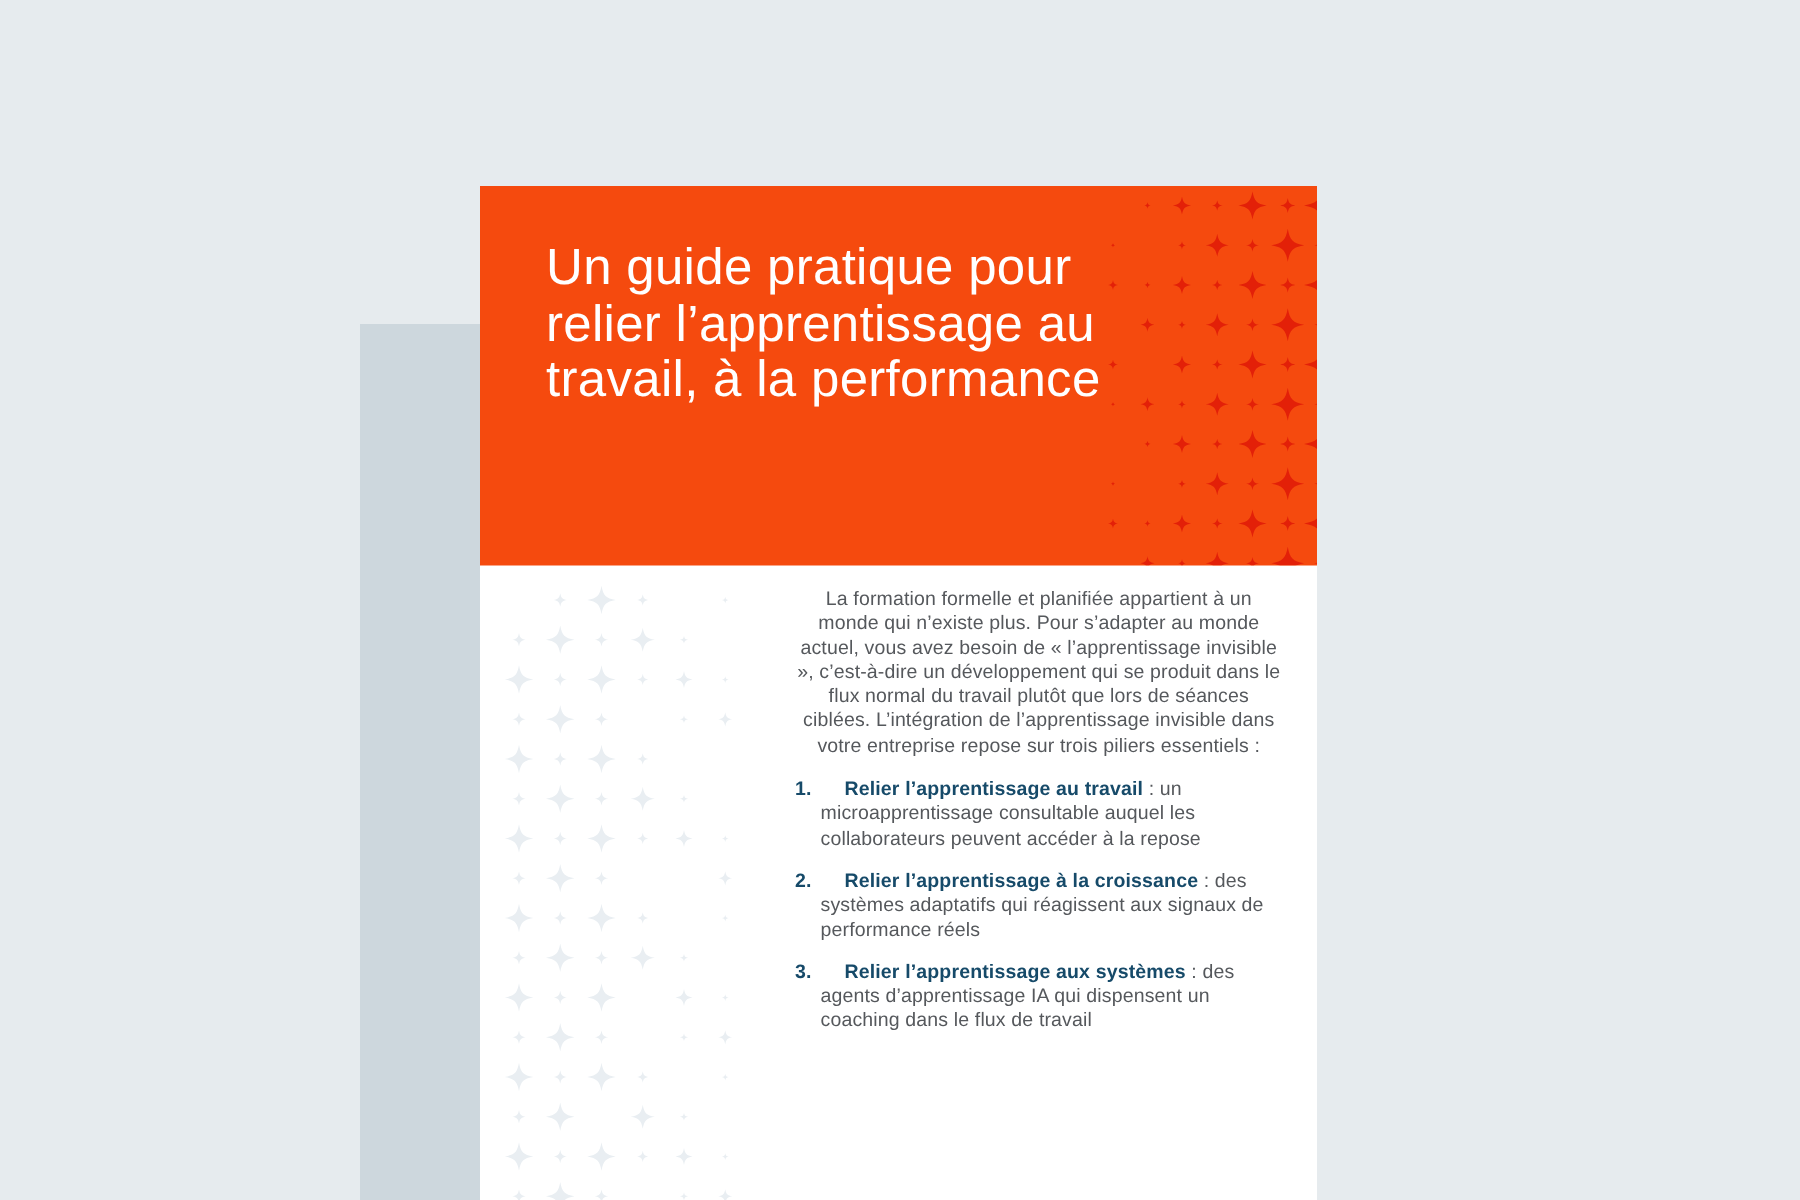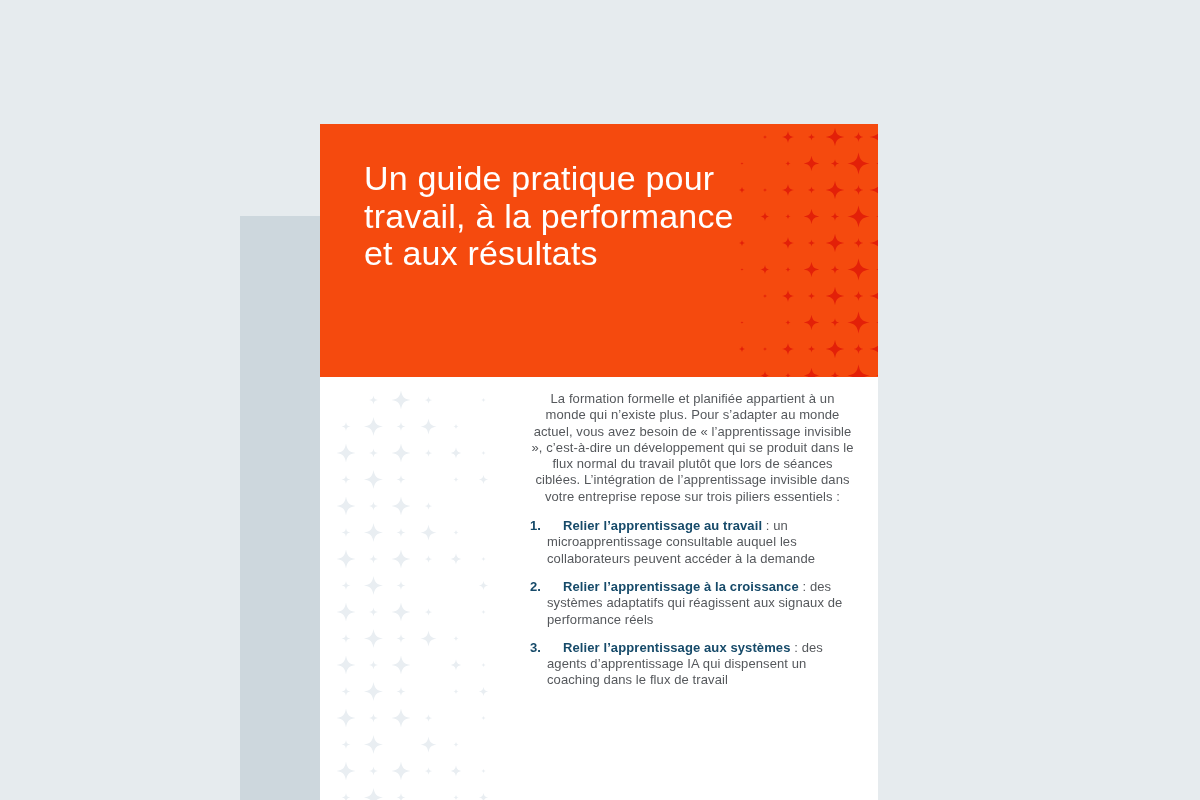--- a/index.html
+++ b/index.html
@@ -73,37 +73,37 @@
   <div class="back-page"></div>
 
   <div class="page">
 
     <header class="cover">
       <svg class="cover-sparkles" id="cover-sparkles" width="558" height="253">
           <path d="M 422 38 C 422.195 39.05 422.45 39.305 423.5 39.5 C 422.45 39.695 422.195 39.95 422 41 C 421.805 39.95 421.55 39.695 420.5 39.5 C 421.55 39.305 421.805 39.05 422 38 Z M 422 62.7 C 422.429 65.01 422.99 65.571 425.3 66 C 422.99 66.429 422.429 66.99 422 69.3 C 421.571 66.99 421.01 66.429 418.7 66 C 421.01 65.571 421.571 65.01 422 62.7 Z M 422 115.7 C 422.429 118.01 422.99 118.571 425.3 119 C 422.99 119.429 422.429 119.99 422 122.3 C 421.571 119.99 421.01 119.429 418.7 119 C 421.01 118.571 421.571 118.01 422 115.7 Z M 422 144 C 422.195 145.05 422.45 145.305 423.5 145.5 C 422.45 145.695 422.195 145.95 422 147 C 421.805 145.95 421.55 145.695 420.5 145.5 C 421.55 145.305 421.805 145.05 422 144 Z M 422 197 C 422.195 198.05 422.45 198.305 423.5 198.5 C 422.45 198.695 422.195 198.95 422 200 C 421.805 198.95 421.55 198.695 420.5 198.5 C 421.55 198.305 421.805 198.05 422 197 Z M 422 221.7 C 422.429 224.01 422.99 224.571 425.3 225 C 422.99 225.429 422.429 225.99 422 228.3 C 421.571 225.99 421.01 225.429 418.7 225 C 421.01 224.571 421.571 224.01 422 221.7 Z M 445 10.9 C 445.273 12.37 445.63 12.727 447.1 13 C 445.63 13.273 445.273 13.63 445 15.1 C 444.727 13.63 444.37 13.273 442.9 13 C 444.37 12.727 444.727 12.37 445 10.9 Z M 445 63.9 C 445.273 65.37 445.63 65.727 447.1 66 C 445.63 66.273 445.273 66.63 445 68.1 C 444.727 66.63 444.37 66.273 442.9 66 C 444.37 65.727 444.727 65.37 445 63.9 Z M 445 87.88 C 445.6006 91.114 446.386 91.8994 449.62 92.5 C 446.386 93.1006 445.6006 93.886 445 97.12 C 444.3994 93.886 443.614 93.1006 440.38 92.5 C 443.614 91.8994 444.3994 91.114 445 87.88 Z M 445 140.88 C 445.6006 144.114 446.386 144.8994 449.62 145.5 C 446.386 146.1006 445.6006 146.886 445 150.12 C 444.3994 146.886 443.614 146.1006 440.38 145.5 C 443.614 144.8994 444.3994 144.114 445 140.88 Z M 445 169.9 C 445.273 171.37 445.63 171.727 447.1 172 C 445.63 172.273 445.273 172.63 445 174.1 C 444.727 172.63 444.37 172.273 442.9 172 C 444.37 171.727 444.727 171.37 445 169.9 Z M 445 222.9 C 445.273 224.37 445.63 224.727 447.1 225 C 445.63 225.273 445.273 225.63 445 227.1 C 444.727 225.63 444.37 225.273 442.9 225 C 444.37 224.727 444.727 224.37 445 222.9 Z M 445 246.88 C 445.6006 250.114 446.386 250.8994 449.62 251.5 C 446.386 252.1006 445.6006 252.886 445 256.12 C 444.3994 252.886 443.614 252.1006 440.38 251.5 C 443.614 250.8994 444.3994 250.114 445 246.88 Z M 468 6.949999999999999 C 468.7865 11.185 469.815 12.2135 474.05 13 C 469.815 13.7865 468.7865 14.815 468 19.05 C 467.2135 14.815 466.185 13.7865 461.95 13 C 466.185 12.2135 467.2135 11.185 468 6.949999999999999 Z M 468 36.75 C 468.3575 38.675 468.825 39.1425 470.75 39.5 C 468.825 39.8575 468.3575 40.325 468 42.25 C 467.6425 40.325 467.175 39.8575 465.25 39.5 C 467.175 39.1425 467.6425 38.675 468 36.75 Z M 468 59.95 C 468.7865 64.185 469.815 65.2135 474.05 66 C 469.815 66.7865 468.7865 67.815 468 72.05 C 467.2135 67.815 466.185 66.7865 461.95 66 C 466.185 65.2135 467.2135 64.185 468 59.95 Z M 468 89.75 C 468.3575 91.675 468.825 92.1425 470.75 92.5 C 468.825 92.8575 468.3575 93.325 468 95.25 C 467.6425 93.325 467.175 92.8575 465.25 92.5 C 467.175 92.1425 467.6425 91.675 468 89.75 Z M 468 112.95 C 468.7865 117.185 469.815 118.2135 474.05 119 C 469.815 119.7865 468.7865 120.815 468 125.05 C 467.2135 120.815 466.185 119.7865 461.95 119 C 466.185 118.2135 467.2135 117.185 468 112.95 Z M 468 142.75 C 468.3575 144.675 468.825 145.1425 470.75 145.5 C 468.825 145.8575 468.3575 146.325 468 148.25 C 467.6425 146.325 467.175 145.8575 465.25 145.5 C 467.175 145.1425 467.6425 144.675 468 142.75 Z M 468 165.95 C 468.7865 170.185 469.815 171.2135 474.05 172 C 469.815 172.7865 468.7865 173.815 468 178.05 C 467.2135 173.815 466.185 172.7865 461.95 172 C 466.185 171.2135 467.2135 170.185 468 165.95 Z M 468 195.75 C 468.3575 197.675 468.825 198.1425 470.75 198.5 C 468.825 198.8575 468.3575 199.325 468 201.25 C 467.6425 199.325 467.175 198.8575 465.25 198.5 C 467.175 198.1425 467.6425 197.675 468 195.75 Z M 468 218.95 C 468.7865 223.185 469.815 224.2135 474.05 225 C 469.815 225.7865 468.7865 226.815 468 231.05 C 467.2135 226.815 466.185 225.7865 461.95 225 C 466.185 224.2135 467.2135 223.185 468 218.95 Z M 468 248.75 C 468.3575 250.675 468.825 251.1425 470.75 251.5 C 468.825 251.8575 468.3575 252.325 468 254.25 C 467.6425 252.325 467.175 251.8575 465.25 251.5 C 467.175 251.1425 467.6425 250.675 468 248.75 Z M 491.5 9.5 C 491.955 11.95 492.55 12.545 495 13 C 492.55 13.455 491.955 14.05 491.5 16.5 C 491.045 14.05 490.45 13.455 488 13 C 490.45 12.545 491.045 11.95 491.5 9.5 Z M 491.5 31.8 C 492.501 37.19 493.81 38.499 499.2 39.5 C 493.81 40.501 492.501 41.81 491.5 47.2 C 490.499 41.81 489.19 40.501 483.8 39.5 C 489.19 38.499 490.499 37.19 491.5 31.8 Z M 491.5 62.5 C 491.955 64.95 492.55 65.545 495 66 C 492.55 66.455 491.955 67.05 491.5 69.5 C 491.045 67.05 490.45 66.455 488 66 C 490.45 65.545 491.045 64.95 491.5 62.5 Z M 491.5 84.8 C 492.501 90.19 493.81 91.499 499.2 92.5 C 493.81 93.501 492.501 94.81 491.5 100.2 C 490.499 94.81 489.19 93.501 483.8 92.5 C 489.19 91.499 490.499 90.19 491.5 84.8 Z M 491.5 115.5 C 491.955 117.95 492.55 118.545 495 119 C 492.55 119.455 491.955 120.05 491.5 122.5 C 491.045 120.05 490.45 119.455 488 119 C 490.45 118.545 491.045 117.95 491.5 115.5 Z M 491.5 137.8 C 492.501 143.19 493.81 144.499 499.2 145.5 C 493.81 146.501 492.501 147.81 491.5 153.2 C 490.499 147.81 489.19 146.501 483.8 145.5 C 489.19 144.499 490.499 143.19 491.5 137.8 Z M 491.5 168.5 C 491.955 170.95 492.55 171.545 495 172 C 492.55 172.455 491.955 173.05 491.5 175.5 C 491.045 173.05 490.45 172.455 488 172 C 490.45 171.545 491.045 170.95 491.5 168.5 Z M 491.5 190.8 C 492.501 196.19 493.81 197.499 499.2 198.5 C 493.81 199.501 492.501 200.81 491.5 206.2 C 490.499 200.81 489.19 199.501 483.8 198.5 C 489.19 197.499 490.499 196.19 491.5 190.8 Z M 491.5 221.5 C 491.955 223.95 492.55 224.545 495 225 C 492.55 225.455 491.955 226.05 491.5 228.5 C 491.045 226.05 490.45 225.455 488 225 C 490.45 224.545 491.045 223.95 491.5 221.5 Z M 491.5 243.8 C 492.501 249.19 493.81 250.499 499.2 251.5 C 493.81 252.501 492.501 253.81 491.5 259.2 C 490.499 253.81 489.19 252.501 483.8 251.5 C 489.19 250.499 490.499 249.19 491.5 243.8 Z M 515 3.6500000000000004 C 516.2155 10.195 517.805 11.7845 524.35 13 C 517.805 14.2155 516.2155 15.805 515 22.35 C 513.7845 15.805 512.195 14.2155 505.65 13 C 512.195 11.7845 513.7845 10.195 515 3.6500000000000004 Z M 515 35.25 C 515.5525 38.225 516.275 38.9475 519.25 39.5 C 516.275 40.0525 515.5525 40.775 515 43.75 C 514.4475 40.775 513.725 40.0525 510.75 39.5 C 513.725 38.9475 514.4475 38.225 515 35.25 Z M 515 56.65 C 516.2155 63.195 517.805 64.7845 524.35 66 C 517.805 67.2155 516.2155 68.805 515 75.35 C 513.7845 68.805 512.195 67.2155 505.65 66 C 512.195 64.7845 513.7845 63.195 515 56.65 Z M 515 88.25 C 515.5525 91.225 516.275 91.9475 519.25 92.5 C 516.275 93.0525 515.5525 93.775 515 96.75 C 514.4475 93.775 513.725 93.0525 510.75 92.5 C 513.725 91.9475 514.4475 91.225 515 88.25 Z M 515 109.65 C 516.2155 116.195 517.805 117.7845 524.35 119 C 517.805 120.2155 516.2155 121.805 515 128.35 C 513.7845 121.805 512.195 120.2155 505.65 119 C 512.195 117.7845 513.7845 116.195 515 109.65 Z M 515 141.25 C 515.5525 144.225 516.275 144.9475 519.25 145.5 C 516.275 146.0525 515.5525 146.775 515 149.75 C 514.4475 146.775 513.725 146.0525 510.75 145.5 C 513.725 144.9475 514.4475 144.225 515 141.25 Z M 515 162.65 C 516.2155 169.195 517.805 170.7845 524.35 172 C 517.805 173.2155 516.2155 174.805 515 181.35 C 513.7845 174.805 512.195 173.2155 505.65 172 C 512.195 170.7845 513.7845 169.195 515 162.65 Z M 515 194.25 C 515.5525 197.225 516.275 197.9475 519.25 198.5 C 516.275 199.0525 515.5525 199.775 515 202.75 C 514.4475 199.775 513.725 199.0525 510.75 198.5 C 513.725 197.9475 514.4475 197.225 515 194.25 Z M 515 215.65 C 516.2155 222.195 517.805 223.7845 524.35 225 C 517.805 226.2155 516.2155 227.805 515 234.35 C 513.7845 227.805 512.195 226.2155 505.65 225 C 512.195 223.7845 513.7845 222.195 515 215.65 Z M 515 247.25 C 515.5525 250.225 516.275 250.9475 519.25 251.5 C 516.275 252.0525 515.5525 252.775 515 255.75 C 514.4475 252.775 513.725 252.0525 510.75 251.5 C 513.725 250.9475 514.4475 250.225 515 247.25 Z M 538.5 8 C 539.15 11.5 540 12.35 543.5 13 C 540 13.65 539.15 14.5 538.5 18 C 537.85 14.5 537 13.65 533.5 13 C 537 12.35 537.85 11.5 538.5 8 Z M 538.5 28.5 C 539.93 36.2 541.8 38.07 549.5 39.5 C 541.8 40.93 539.93 42.8 538.5 50.5 C 537.07 42.8 535.2 40.93 527.5 39.5 C 535.2 38.07 537.07 36.2 538.5 28.5 Z M 538.5 61 C 539.15 64.5 540 65.35 543.5 66 C 540 66.65 539.15 67.5 538.5 71 C 537.85 67.5 537 66.65 533.5 66 C 537 65.35 537.85 64.5 538.5 61 Z M 538.5 81.5 C 539.93 89.2 541.8 91.07 549.5 92.5 C 541.8 93.93 539.93 95.8 538.5 103.5 C 537.07 95.8 535.2 93.93 527.5 92.5 C 535.2 91.07 537.07 89.2 538.5 81.5 Z M 538.5 114 C 539.15 117.5 540 118.35 543.5 119 C 540 119.65 539.15 120.5 538.5 124 C 537.85 120.5 537 119.65 533.5 119 C 537 118.35 537.85 117.5 538.5 114 Z M 538.5 134.5 C 539.93 142.2 541.8 144.07 549.5 145.5 C 541.8 146.93 539.93 148.8 538.5 156.5 C 537.07 148.8 535.2 146.93 527.5 145.5 C 535.2 144.07 537.07 142.2 538.5 134.5 Z M 538.5 167 C 539.15 170.5 540 171.35 543.5 172 C 540 172.65 539.15 173.5 538.5 177 C 537.85 173.5 537 172.65 533.5 172 C 537 171.35 537.85 170.5 538.5 167 Z M 538.5 187.5 C 539.93 195.2 541.8 197.07 549.5 198.5 C 541.8 199.93 539.93 201.8 538.5 209.5 C 537.07 201.8 535.2 199.93 527.5 198.5 C 535.2 197.07 537.07 195.2 538.5 187.5 Z M 538.5 220 C 539.15 223.5 540 224.35 543.5 225 C 540 225.65 539.15 226.5 538.5 230 C 537.85 226.5 537 225.65 533.5 225 C 537 224.35 537.85 223.5 538.5 220 Z M 538.5 240.5 C 539.93 248.2 541.8 250.07 549.5 251.5 C 541.8 252.93 539.93 254.8 538.5 262.5 C 537.07 254.8 535.2 252.93 527.5 251.5 C 535.2 250.07 537.07 248.2 538.5 240.5 Z M 562 0.3500000000000014 C 563.6445 9.205 565.795 11.3555 574.65 13 C 565.795 14.6445 563.6445 16.794999999999998 562 25.65 C 560.3555 16.794999999999998 558.205 14.6445 549.35 13 C 558.205 11.3555 560.3555 9.205 562 0.3500000000000014 Z M 562 33.75 C 562.7475 37.775 563.725 38.7525 567.75 39.5 C 563.725 40.2475 562.7475 41.225 562 45.25 C 561.2525 41.225 560.275 40.2475 556.25 39.5 C 560.275 38.7525 561.2525 37.775 562 33.75 Z M 562 53.35 C 563.6445 62.205 565.795 64.3555 574.65 66 C 565.795 67.6445 563.6445 69.795 562 78.65 C 560.3555 69.795 558.205 67.6445 549.35 66 C 558.205 64.3555 560.3555 62.205 562 53.35 Z M 562 86.75 C 562.7475 90.775 563.725 91.7525 567.75 92.5 C 563.725 93.2475 562.7475 94.225 562 98.25 C 561.2525 94.225 560.275 93.2475 556.25 92.5 C 560.275 91.7525 561.2525 90.775 562 86.75 Z M 562 106.35 C 563.6445 115.205 565.795 117.3555 574.65 119 C 565.795 120.6445 563.6445 122.795 562 131.65 C 560.3555 122.795 558.205 120.6445 549.35 119 C 558.205 117.3555 560.3555 115.205 562 106.35 Z M 562 139.75 C 562.7475 143.775 563.725 144.7525 567.75 145.5 C 563.725 146.2475 562.7475 147.225 562 151.25 C 561.2525 147.225 560.275 146.2475 556.25 145.5 C 560.275 144.7525 561.2525 143.775 562 139.75 Z M 562 159.35 C 563.6445 168.205 565.795 170.3555 574.65 172 C 565.795 173.6445 563.6445 175.795 562 184.65 C 560.3555 175.795 558.205 173.6445 549.35 172 C 558.205 170.3555 560.3555 168.205 562 159.35 Z M 562 192.75 C 562.7475 196.775 563.725 197.7525 567.75 198.5 C 563.725 199.2475 562.7475 200.225 562 204.25 C 561.2525 200.225 560.275 199.2475 556.25 198.5 C 560.275 197.7525 561.2525 196.775 562 192.75 Z M 562 212.35 C 563.6445 221.205 565.795 223.3555 574.65 225 C 565.795 226.6445 563.6445 228.795 562 237.65 C 560.3555 228.795 558.205 226.6445 549.35 225 C 558.205 223.3555 560.3555 221.205 562 212.35 Z M 562 245.75 C 562.7475 249.775 563.725 250.7525 567.75 251.5 C 563.725 252.2475 562.7475 253.225 562 257.25 C 561.2525 253.225 560.275 252.2475 556.25 251.5 C 560.275 250.7525 561.2525 249.775 562 245.75 Z " fill="#e32008"></path>
         </svg>
       <h1>
         <div>Un guide pratique pour</div>
+        <div>relier l’apprentissage au</div>
         <div>travail, à la performance</div>
-        <div>et aux résultats</div>
       </h1>
     </header>
 
     <section class="body-section">
       <svg class="left-sparkles" id="left-sparkles" width="558" height="467">
           <path d="M 26 45 C 26.585 48.15 27.35 48.915 30.5 49.5 C 27.35 50.085 26.585 50.85 26 54 C 25.415 50.85 24.65 50.085 21.5 49.5 C 24.65 48.915 25.415 48.15 26 45 Z M 26 66.5 C 27.235 73.15 28.85 74.765 35.5 76 C 28.85 77.235 27.235 78.85 26 85.5 C 24.765 78.85 23.15 77.235 16.5 76 C 23.15 74.765 24.765 73.15 26 66.5 Z M 26 98 C 26.585 101.15 27.35 101.915 30.5 102.5 C 27.35 103.085 26.585 103.85 26 107 C 25.415 103.85 24.65 103.085 21.5 102.5 C 24.65 101.915 25.415 101.15 26 98 Z M 26 119.5 C 27.235 126.15 28.85 127.765 35.5 129 C 28.85 130.235 27.235 131.85 26 138.5 C 24.765 131.85 23.15 130.235 16.5 129 C 23.15 127.765 24.765 126.15 26 119.5 Z M 26 151 C 26.585 154.15 27.35 154.915 30.5 155.5 C 27.35 156.085 26.585 156.85 26 160 C 25.415 156.85 24.65 156.085 21.5 155.5 C 24.65 154.915 25.415 154.15 26 151 Z M 26 172.5 C 27.235 179.15 28.85 180.765 35.5 182 C 28.85 183.235 27.235 184.85 26 191.5 C 24.765 184.85 23.15 183.235 16.5 182 C 23.15 180.765 24.765 179.15 26 172.5 Z M 26 204 C 26.585 207.15 27.35 207.915 30.5 208.5 C 27.35 209.085 26.585 209.85 26 213 C 25.415 209.85 24.65 209.085 21.5 208.5 C 24.65 207.915 25.415 207.15 26 204 Z M 26 225.5 C 27.235 232.15 28.85 233.765 35.5 235 C 28.85 236.235 27.235 237.85 26 244.5 C 24.765 237.85 23.15 236.235 16.5 235 C 23.15 233.765 24.765 232.15 26 225.5 Z M 26 257 C 26.585 260.15 27.35 260.915 30.5 261.5 C 27.35 262.085 26.585 262.85 26 266 C 25.415 262.85 24.65 262.085 21.5 261.5 C 24.65 260.915 25.415 260.15 26 257 Z M 26 278.5 C 27.235 285.15 28.85 286.765 35.5 288 C 28.85 289.235 27.235 290.85 26 297.5 C 24.765 290.85 23.15 289.235 16.5 288 C 23.15 286.765 24.765 285.15 26 278.5 Z M 26 310 C 26.585 313.15 27.35 313.915 30.5 314.5 C 27.35 315.085 26.585 315.85 26 319 C 25.415 315.85 24.65 315.085 21.5 314.5 C 24.65 313.915 25.415 313.15 26 310 Z M 26 331.5 C 27.235 338.15 28.85 339.765 35.5 341 C 28.85 342.235 27.235 343.85 26 350.5 C 24.765 343.85 23.15 342.235 16.5 341 C 23.15 339.765 24.765 338.15 26 331.5 Z M 26 363 C 26.585 366.15 27.35 366.915 30.5 367.5 C 27.35 368.085 26.585 368.85 26 372 C 25.415 368.85 24.65 368.085 21.5 367.5 C 24.65 366.915 25.415 366.15 26 363 Z M 26 384.5 C 27.235 391.15 28.85 392.765 35.5 394 C 28.85 395.235 27.235 396.85 26 403.5 C 24.765 396.85 23.15 395.235 16.5 394 C 23.15 392.765 24.765 391.15 26 384.5 Z M 26 416 C 26.585 419.15 27.35 419.915 30.5 420.5 C 27.35 421.085 26.585 421.85 26 425 C 25.415 421.85 24.65 421.085 21.5 420.5 C 24.65 419.915 25.415 419.15 26 416 Z M 26 437.5 C 27.235 444.15 28.85 445.765 35.5 447 C 28.85 448.235 27.235 449.85 26 456.5 C 24.765 449.85 23.15 448.235 16.5 447 C 23.15 445.765 24.765 444.15 26 437.5 Z M 53.5 18.5 C 54.085 21.65 54.85 22.415 58 23 C 54.85 23.585 54.085 24.35 53.5 27.5 C 52.915 24.35 52.15 23.585 49 23 C 52.15 22.415 52.915 21.65 53.5 18.5 Z M 53.5 40 C 54.735 46.65 56.35 48.265 63 49.5 C 56.35 50.735 54.735 52.35 53.5 59 C 52.265 52.35 50.65 50.735 44 49.5 C 50.65 48.265 52.265 46.65 53.5 40 Z M 53.5 71.5 C 54.085 74.65 54.85 75.415 58 76 C 54.85 76.585 54.085 77.35 53.5 80.5 C 52.915 77.35 52.15 76.585 49 76 C 52.15 75.415 52.915 74.65 53.5 71.5 Z M 53.5 93 C 54.735 99.65 56.35 101.265 63 102.5 C 56.35 103.735 54.735 105.35 53.5 112 C 52.265 105.35 50.65 103.735 44 102.5 C 50.65 101.265 52.265 99.65 53.5 93 Z M 53.5 124.5 C 54.085 127.65 54.85 128.415 58 129 C 54.85 129.585 54.085 130.35 53.5 133.5 C 52.915 130.35 52.15 129.585 49 129 C 52.15 128.415 52.915 127.65 53.5 124.5 Z M 53.5 146 C 54.735 152.65 56.35 154.265 63 155.5 C 56.35 156.735 54.735 158.35 53.5 165 C 52.265 158.35 50.65 156.735 44 155.5 C 50.65 154.265 52.265 152.65 53.5 146 Z M 53.5 177.5 C 54.085 180.65 54.85 181.415 58 182 C 54.85 182.585 54.085 183.35 53.5 186.5 C 52.915 183.35 52.15 182.585 49 182 C 52.15 181.415 52.915 180.65 53.5 177.5 Z M 53.5 199 C 54.735 205.65 56.35 207.265 63 208.5 C 56.35 209.735 54.735 211.35 53.5 218 C 52.265 211.35 50.65 209.735 44 208.5 C 50.65 207.265 52.265 205.65 53.5 199 Z M 53.5 230.5 C 54.085 233.65 54.85 234.415 58 235 C 54.85 235.585 54.085 236.35 53.5 239.5 C 52.915 236.35 52.15 235.585 49 235 C 52.15 234.415 52.915 233.65 53.5 230.5 Z M 53.5 252 C 54.735 258.65 56.35 260.265 63 261.5 C 56.35 262.735 54.735 264.35 53.5 271 C 52.265 264.35 50.65 262.735 44 261.5 C 50.65 260.265 52.265 258.65 53.5 252 Z M 53.5 283.5 C 54.085 286.65 54.85 287.415 58 288 C 54.85 288.585 54.085 289.35 53.5 292.5 C 52.915 289.35 52.15 288.585 49 288 C 52.15 287.415 52.915 286.65 53.5 283.5 Z M 53.5 305 C 54.735 311.65 56.35 313.265 63 314.5 C 56.35 315.735 54.735 317.35 53.5 324 C 52.265 317.35 50.65 315.735 44 314.5 C 50.65 313.265 52.265 311.65 53.5 305 Z M 53.5 336.5 C 54.085 339.65 54.85 340.415 58 341 C 54.85 341.585 54.085 342.35 53.5 345.5 C 52.915 342.35 52.15 341.585 49 341 C 52.15 340.415 52.915 339.65 53.5 336.5 Z M 53.5 358 C 54.735 364.65 56.35 366.265 63 367.5 C 56.35 368.735 54.735 370.35 53.5 377 C 52.265 370.35 50.65 368.735 44 367.5 C 50.65 366.265 52.265 364.65 53.5 358 Z M 53.5 389.5 C 54.085 392.65 54.85 393.415 58 394 C 54.85 394.585 54.085 395.35 53.5 398.5 C 52.915 395.35 52.15 394.585 49 394 C 52.15 393.415 52.915 392.65 53.5 389.5 Z M 53.5 411 C 54.735 417.65 56.35 419.265 63 420.5 C 56.35 421.735 54.735 423.35 53.5 430 C 52.265 423.35 50.65 421.735 44 420.5 C 50.65 419.265 52.265 417.65 53.5 411 Z M 81 13.5 C 82.235 20.15 83.85 21.765 90.5 23 C 83.85 24.235 82.235 25.85 81 32.5 C 79.765 25.85 78.15 24.235 71.5 23 C 78.15 21.765 79.765 20.15 81 13.5 Z M 81 45 C 81.585 48.15 82.35 48.915 85.5 49.5 C 82.35 50.085 81.585 50.85 81 54 C 80.415 50.85 79.65 50.085 76.5 49.5 C 79.65 48.915 80.415 48.15 81 45 Z M 81 66.5 C 82.235 73.15 83.85 74.765 90.5 76 C 83.85 77.235 82.235 78.85 81 85.5 C 79.765 78.85 78.15 77.235 71.5 76 C 78.15 74.765 79.765 73.15 81 66.5 Z M 81 98 C 81.585 101.15 82.35 101.915 85.5 102.5 C 82.35 103.085 81.585 103.85 81 107 C 80.415 103.85 79.65 103.085 76.5 102.5 C 79.65 101.915 80.415 101.15 81 98 Z M 81 119.5 C 82.235 126.15 83.85 127.765 90.5 129 C 83.85 130.235 82.235 131.85 81 138.5 C 79.765 131.85 78.15 130.235 71.5 129 C 78.15 127.765 79.765 126.15 81 119.5 Z M 81 151 C 81.585 154.15 82.35 154.915 85.5 155.5 C 82.35 156.085 81.585 156.85 81 160 C 80.415 156.85 79.65 156.085 76.5 155.5 C 79.65 154.915 80.415 154.15 81 151 Z M 81 172.5 C 82.235 179.15 83.85 180.765 90.5 182 C 83.85 183.235 82.235 184.85 81 191.5 C 79.765 184.85 78.15 183.235 71.5 182 C 78.15 180.765 79.765 179.15 81 172.5 Z M 81 204 C 81.585 207.15 82.35 207.915 85.5 208.5 C 82.35 209.085 81.585 209.85 81 213 C 80.415 209.85 79.65 209.085 76.5 208.5 C 79.65 207.915 80.415 207.15 81 204 Z M 81 225.5 C 82.235 232.15 83.85 233.765 90.5 235 C 83.85 236.235 82.235 237.85 81 244.5 C 79.765 237.85 78.15 236.235 71.5 235 C 78.15 233.765 79.765 232.15 81 225.5 Z M 81 257 C 81.585 260.15 82.35 260.915 85.5 261.5 C 82.35 262.085 81.585 262.85 81 266 C 80.415 262.85 79.65 262.085 76.5 261.5 C 79.65 260.915 80.415 260.15 81 257 Z M 81 278.5 C 82.235 285.15 83.85 286.765 90.5 288 C 83.85 289.235 82.235 290.85 81 297.5 C 79.765 290.85 78.15 289.235 71.5 288 C 78.15 286.765 79.765 285.15 81 278.5 Z M 81 310 C 81.585 313.15 82.35 313.915 85.5 314.5 C 82.35 315.085 81.585 315.85 81 319 C 80.415 315.85 79.65 315.085 76.5 314.5 C 79.65 313.915 80.415 313.15 81 310 Z M 81 331.5 C 82.235 338.15 83.85 339.765 90.5 341 C 83.85 342.235 82.235 343.85 81 350.5 C 79.765 343.85 78.15 342.235 71.5 341 C 78.15 339.765 79.765 338.15 81 331.5 Z M 81 384.5 C 82.235 391.15 83.85 392.765 90.5 394 C 83.85 395.235 82.235 396.85 81 403.5 C 79.765 396.85 78.15 395.235 71.5 394 C 78.15 392.765 79.765 391.15 81 384.5 Z M 81 416 C 81.585 419.15 82.35 419.915 85.5 420.5 C 82.35 421.085 81.585 421.85 81 425 C 80.415 421.85 79.65 421.085 76.5 420.5 C 79.65 419.915 80.415 419.15 81 416 Z M 81 437.5 C 82.235 444.15 83.85 445.765 90.5 447 C 83.85 448.235 82.235 449.85 81 456.5 C 79.765 449.85 78.15 448.235 71.5 447 C 78.15 445.765 79.765 444.15 81 437.5 Z M 108.5 19.175 C 108.99725 21.8525 109.6475 22.50275 112.325 23 C 109.6475 23.49725 108.99725 24.1475 108.5 26.825 C 108.00275 24.1475 107.3525 23.49725 104.675 23 C 107.3525 22.50275 108.00275 21.8525 108.5 19.175 Z M 108.5 41.425 C 109.54975 47.0775 110.9225 48.45025 116.575 49.5 C 110.9225 50.54975 109.54975 51.9225 108.5 57.575 C 107.45025 51.9225 106.0775 50.54975 100.425 49.5 C 106.0775 48.45025 107.45025 47.0775 108.5 41.425 Z M 108.5 72.175 C 108.99725 74.8525 109.6475 75.50275 112.325 76 C 109.6475 76.49725 108.99725 77.1475 108.5 79.825 C 108.00275 77.1475 107.3525 76.49725 104.675 76 C 107.3525 75.50275 108.00275 74.8525 108.5 72.175 Z M 108.5 125.175 C 108.99725 127.8525 109.6475 128.50275 112.325 129 C 109.6475 129.49725 108.99725 130.1475 108.5 132.825 C 108.00275 130.1475 107.3525 129.49725 104.675 129 C 107.3525 128.50275 108.00275 127.8525 108.5 125.175 Z M 108.5 147.425 C 109.54975 153.0775 110.9225 154.45025 116.575 155.5 C 110.9225 156.54975 109.54975 157.9225 108.5 163.575 C 107.45025 157.9225 106.0775 156.54975 100.425 155.5 C 106.0775 154.45025 107.45025 153.0775 108.5 147.425 Z M 108.5 178.175 C 108.99725 180.8525 109.6475 181.50275 112.325 182 C 109.6475 182.49725 108.99725 183.1475 108.5 185.825 C 108.00275 183.1475 107.3525 182.49725 104.675 182 C 107.3525 181.50275 108.00275 180.8525 108.5 178.175 Z M 108.5 231.175 C 108.99725 233.8525 109.6475 234.50275 112.325 235 C 109.6475 235.49725 108.99725 236.1475 108.5 238.825 C 108.00275 236.1475 107.3525 235.49725 104.675 235 C 107.3525 234.50275 108.00275 233.8525 108.5 231.175 Z M 108.5 253.425 C 109.54975 259.0775 110.9225 260.45025 116.575 261.5 C 110.9225 262.54975 109.54975 263.9225 108.5 269.575 C 107.45025 263.9225 106.0775 262.54975 100.425 261.5 C 106.0775 260.45025 107.45025 259.0775 108.5 253.425 Z M 108.5 337.175 C 108.99725 339.8525 109.6475 340.50275 112.325 341 C 109.6475 341.49725 108.99725 342.1475 108.5 344.825 C 108.00275 342.1475 107.3525 341.49725 104.675 341 C 107.3525 340.50275 108.00275 339.8525 108.5 337.175 Z M 108.5 359.425 C 109.54975 365.0775 110.9225 366.45025 116.575 367.5 C 110.9225 368.54975 109.54975 369.9225 108.5 375.575 C 107.45025 369.9225 106.0775 368.54975 100.425 367.5 C 106.0775 366.45025 107.45025 365.0775 108.5 359.425 Z M 108.5 390.175 C 108.99725 392.8525 109.6475 393.50275 112.325 394 C 109.6475 394.49725 108.99725 395.1475 108.5 397.825 C 108.00275 395.1475 107.3525 394.49725 104.675 394 C 107.3525 393.50275 108.00275 392.8525 108.5 390.175 Z M 108.5 443.175 C 108.99725 445.8525 109.6475 446.50275 112.325 447 C 109.6475 447.49725 108.99725 448.1475 108.5 450.825 C 108.00275 448.1475 107.3525 447.49725 104.675 447 C 107.3525 446.50275 108.00275 445.8525 108.5 443.175 Z M 136 46.8 C 136.351 48.69 136.81 49.149 138.7 49.5 C 136.81 49.851 136.351 50.31 136 52.2 C 135.649 50.31 135.19 49.851 133.3 49.5 C 135.19 49.149 135.649 48.69 136 46.8 Z M 136 70.3 C 136.741 74.29 137.71 75.259 141.7 76 C 137.71 76.741 136.741 77.71 136 81.7 C 135.259 77.71 134.29 76.741 130.3 76 C 134.29 75.259 135.259 74.29 136 70.3 Z M 136 99.8 C 136.351 101.69 136.81 102.149 138.7 102.5 C 136.81 102.851 136.351 103.31 136 105.2 C 135.649 103.31 135.19 102.851 133.3 102.5 C 135.19 102.149 135.649 101.69 136 99.8 Z M 136 152.8 C 136.351 154.69 136.81 155.149 138.7 155.5 C 136.81 155.851 136.351 156.31 136 158.2 C 135.649 156.31 135.19 155.851 133.3 155.5 C 135.19 155.149 135.649 154.69 136 152.8 Z M 136 176.3 C 136.741 180.29 137.71 181.259 141.7 182 C 137.71 182.741 136.741 183.71 136 187.7 C 135.259 183.71 134.29 182.741 130.3 182 C 134.29 181.259 135.259 180.29 136 176.3 Z M 136 258.8 C 136.351 260.69 136.81 261.149 138.7 261.5 C 136.81 261.851 136.351 262.31 136 264.2 C 135.649 262.31 135.19 261.851 133.3 261.5 C 135.19 261.149 135.649 260.69 136 258.8 Z M 136 282.3 C 136.741 286.29 137.71 287.259 141.7 288 C 137.71 288.741 136.741 289.71 136 293.7 C 135.259 289.71 134.29 288.741 130.3 288 C 134.29 287.259 135.259 286.29 136 282.3 Z M 136 311.8 C 136.351 313.69 136.81 314.149 138.7 314.5 C 136.81 314.851 136.351 315.31 136 317.2 C 135.649 315.31 135.19 314.851 133.3 314.5 C 135.19 314.149 135.649 313.69 136 311.8 Z M 136 364.8 C 136.351 366.69 136.81 367.149 138.7 367.5 C 136.81 367.851 136.351 368.31 136 370.2 C 135.649 368.31 135.19 367.851 133.3 367.5 C 135.19 367.149 135.649 366.69 136 364.8 Z M 136 388.3 C 136.741 392.29 137.71 393.259 141.7 394 C 137.71 394.741 136.741 395.71 136 399.7 C 135.259 395.71 134.29 394.741 130.3 394 C 134.29 393.259 135.259 392.29 136 388.3 Z M 136 417.8 C 136.351 419.69 136.81 420.149 138.7 420.5 C 136.81 420.851 136.351 421.31 136 423.2 C 135.649 421.31 135.19 420.851 133.3 420.5 C 135.19 420.149 135.649 419.69 136 417.8 Z M 163.5 20.75 C 163.7925 22.325 164.175 22.7075 165.75 23 C 164.175 23.2925 163.7925 23.675 163.5 25.25 C 163.2075 23.675 162.825 23.2925 161.25 23 C 162.825 22.7075 163.2075 22.325 163.5 20.75 Z M 163.5 73.75 C 163.7925 75.325 164.175 75.7075 165.75 76 C 164.175 76.2925 163.7925 76.675 163.5 78.25 C 163.2075 76.675 162.825 76.2925 161.25 76 C 162.825 75.7075 163.2075 75.325 163.5 73.75 Z M 163.5 97.75 C 164.1175 101.075 164.925 101.8825 168.25 102.5 C 164.925 103.1175 164.1175 103.925 163.5 107.25 C 162.8825 103.925 162.075 103.1175 158.75 102.5 C 162.075 101.8825 162.8825 101.075 163.5 97.75 Z M 163.5 179.75 C 163.7925 181.325 164.175 181.7075 165.75 182 C 164.175 182.2925 163.7925 182.675 163.5 184.25 C 163.2075 182.675 162.825 182.2925 161.25 182 C 162.825 181.7075 163.2075 181.325 163.5 179.75 Z M 163.5 203.75 C 164.1175 207.075 164.925 207.8825 168.25 208.5 C 164.925 209.1175 164.1175 209.925 163.5 213.25 C 162.8825 209.925 162.075 209.1175 158.75 208.5 C 162.075 207.8825 162.8825 207.075 163.5 203.75 Z M 163.5 232.75 C 163.7925 234.325 164.175 234.7075 165.75 235 C 164.175 235.2925 163.7925 235.675 163.5 237.25 C 163.2075 235.675 162.825 235.2925 161.25 235 C 162.825 234.7075 163.2075 234.325 163.5 232.75 Z M 163.5 285.75 C 163.7925 287.325 164.175 287.7075 165.75 288 C 164.175 288.2925 163.7925 288.675 163.5 290.25 C 163.2075 288.675 162.825 288.2925 161.25 288 C 162.825 287.7075 163.2075 287.325 163.5 285.75 Z M 163.5 309.75 C 164.1175 313.075 164.925 313.8825 168.25 314.5 C 164.925 315.1175 164.1175 315.925 163.5 319.25 C 162.8825 315.925 162.075 315.1175 158.75 314.5 C 162.075 313.8825 162.8825 313.075 163.5 309.75 Z M 163.5 338.75 C 163.7925 340.325 164.175 340.7075 165.75 341 C 164.175 341.2925 163.7925 341.675 163.5 343.25 C 163.2075 341.675 162.825 341.2925 161.25 341 C 162.825 340.7075 163.2075 340.325 163.5 338.75 Z M 163.5 391.75 C 163.7925 393.325 164.175 393.7075 165.75 394 C 164.175 394.2925 163.7925 394.675 163.5 396.25 C 163.2075 394.675 162.825 394.2925 161.25 394 C 162.825 393.7075 163.2075 393.325 163.5 391.75 Z M 163.5 415.75 C 164.1175 419.075 164.925 419.8825 168.25 420.5 C 164.925 421.1175 164.1175 421.925 163.5 425.25 C 162.8825 421.925 162.075 421.1175 158.75 420.5 C 162.075 419.8825 162.8825 419.075 163.5 415.75 Z M 163.5 444.75 C 163.7925 446.325 164.175 446.7075 165.75 447 C 164.175 447.2925 163.7925 447.675 163.5 449.25 C 163.2075 447.675 162.825 447.2925 161.25 447 C 162.825 446.7075 163.2075 446.325 163.5 444.75 Z " fill="#e9eef2"></path>
         </svg>
 
       <div class="content">
         <p class="intro">La formation formelle et planifiée appartient à un monde qui n’existe plus. Pour s’adapter au monde actuel, vous avez besoin de « l’apprentissage invisible », c’est-à-dire un développement qui se produit dans le flux normal du travail plutôt que lors de séances ciblées. L’intégration de l’apprentissage invisible dans votre entreprise repose sur trois piliers essentiels :</p>
 
         <ol class="pillars">
           <li class="pillar">
             <span class="pillar-num">1.</span>
-            <span class="pillar-text"><strong class="pillar-title">Relier l’apprentissage au travail</strong><span> : un microapprentissage consultable auquel les collaborateurs peuvent accéder à la demande</span></span>
+            <span class="pillar-text"><strong class="pillar-title">Relier l’apprentissage au travail</strong><span> : un microapprentissage consultable auquel les collaborateurs peuvent accéder à la repose</span></span>
           </li>
           <li class="pillar">
             <span class="pillar-num">2.</span>
             <span class="pillar-text"><strong class="pillar-title">Relier l’apprentissage à la croissance</strong><span> : des systèmes adaptatifs qui réagissent aux signaux de performance réels</span></span>
           </li>
           <li class="pillar">
             <span class="pillar-num">3.</span>
             <span class="pillar-text"><strong class="pillar-title">Relier l’apprentissage aux systèmes</strong><span> : des agents d’apprentissage IA qui dispensent un coaching dans le flux de travail</span></span>
           </li>
         </ol>

